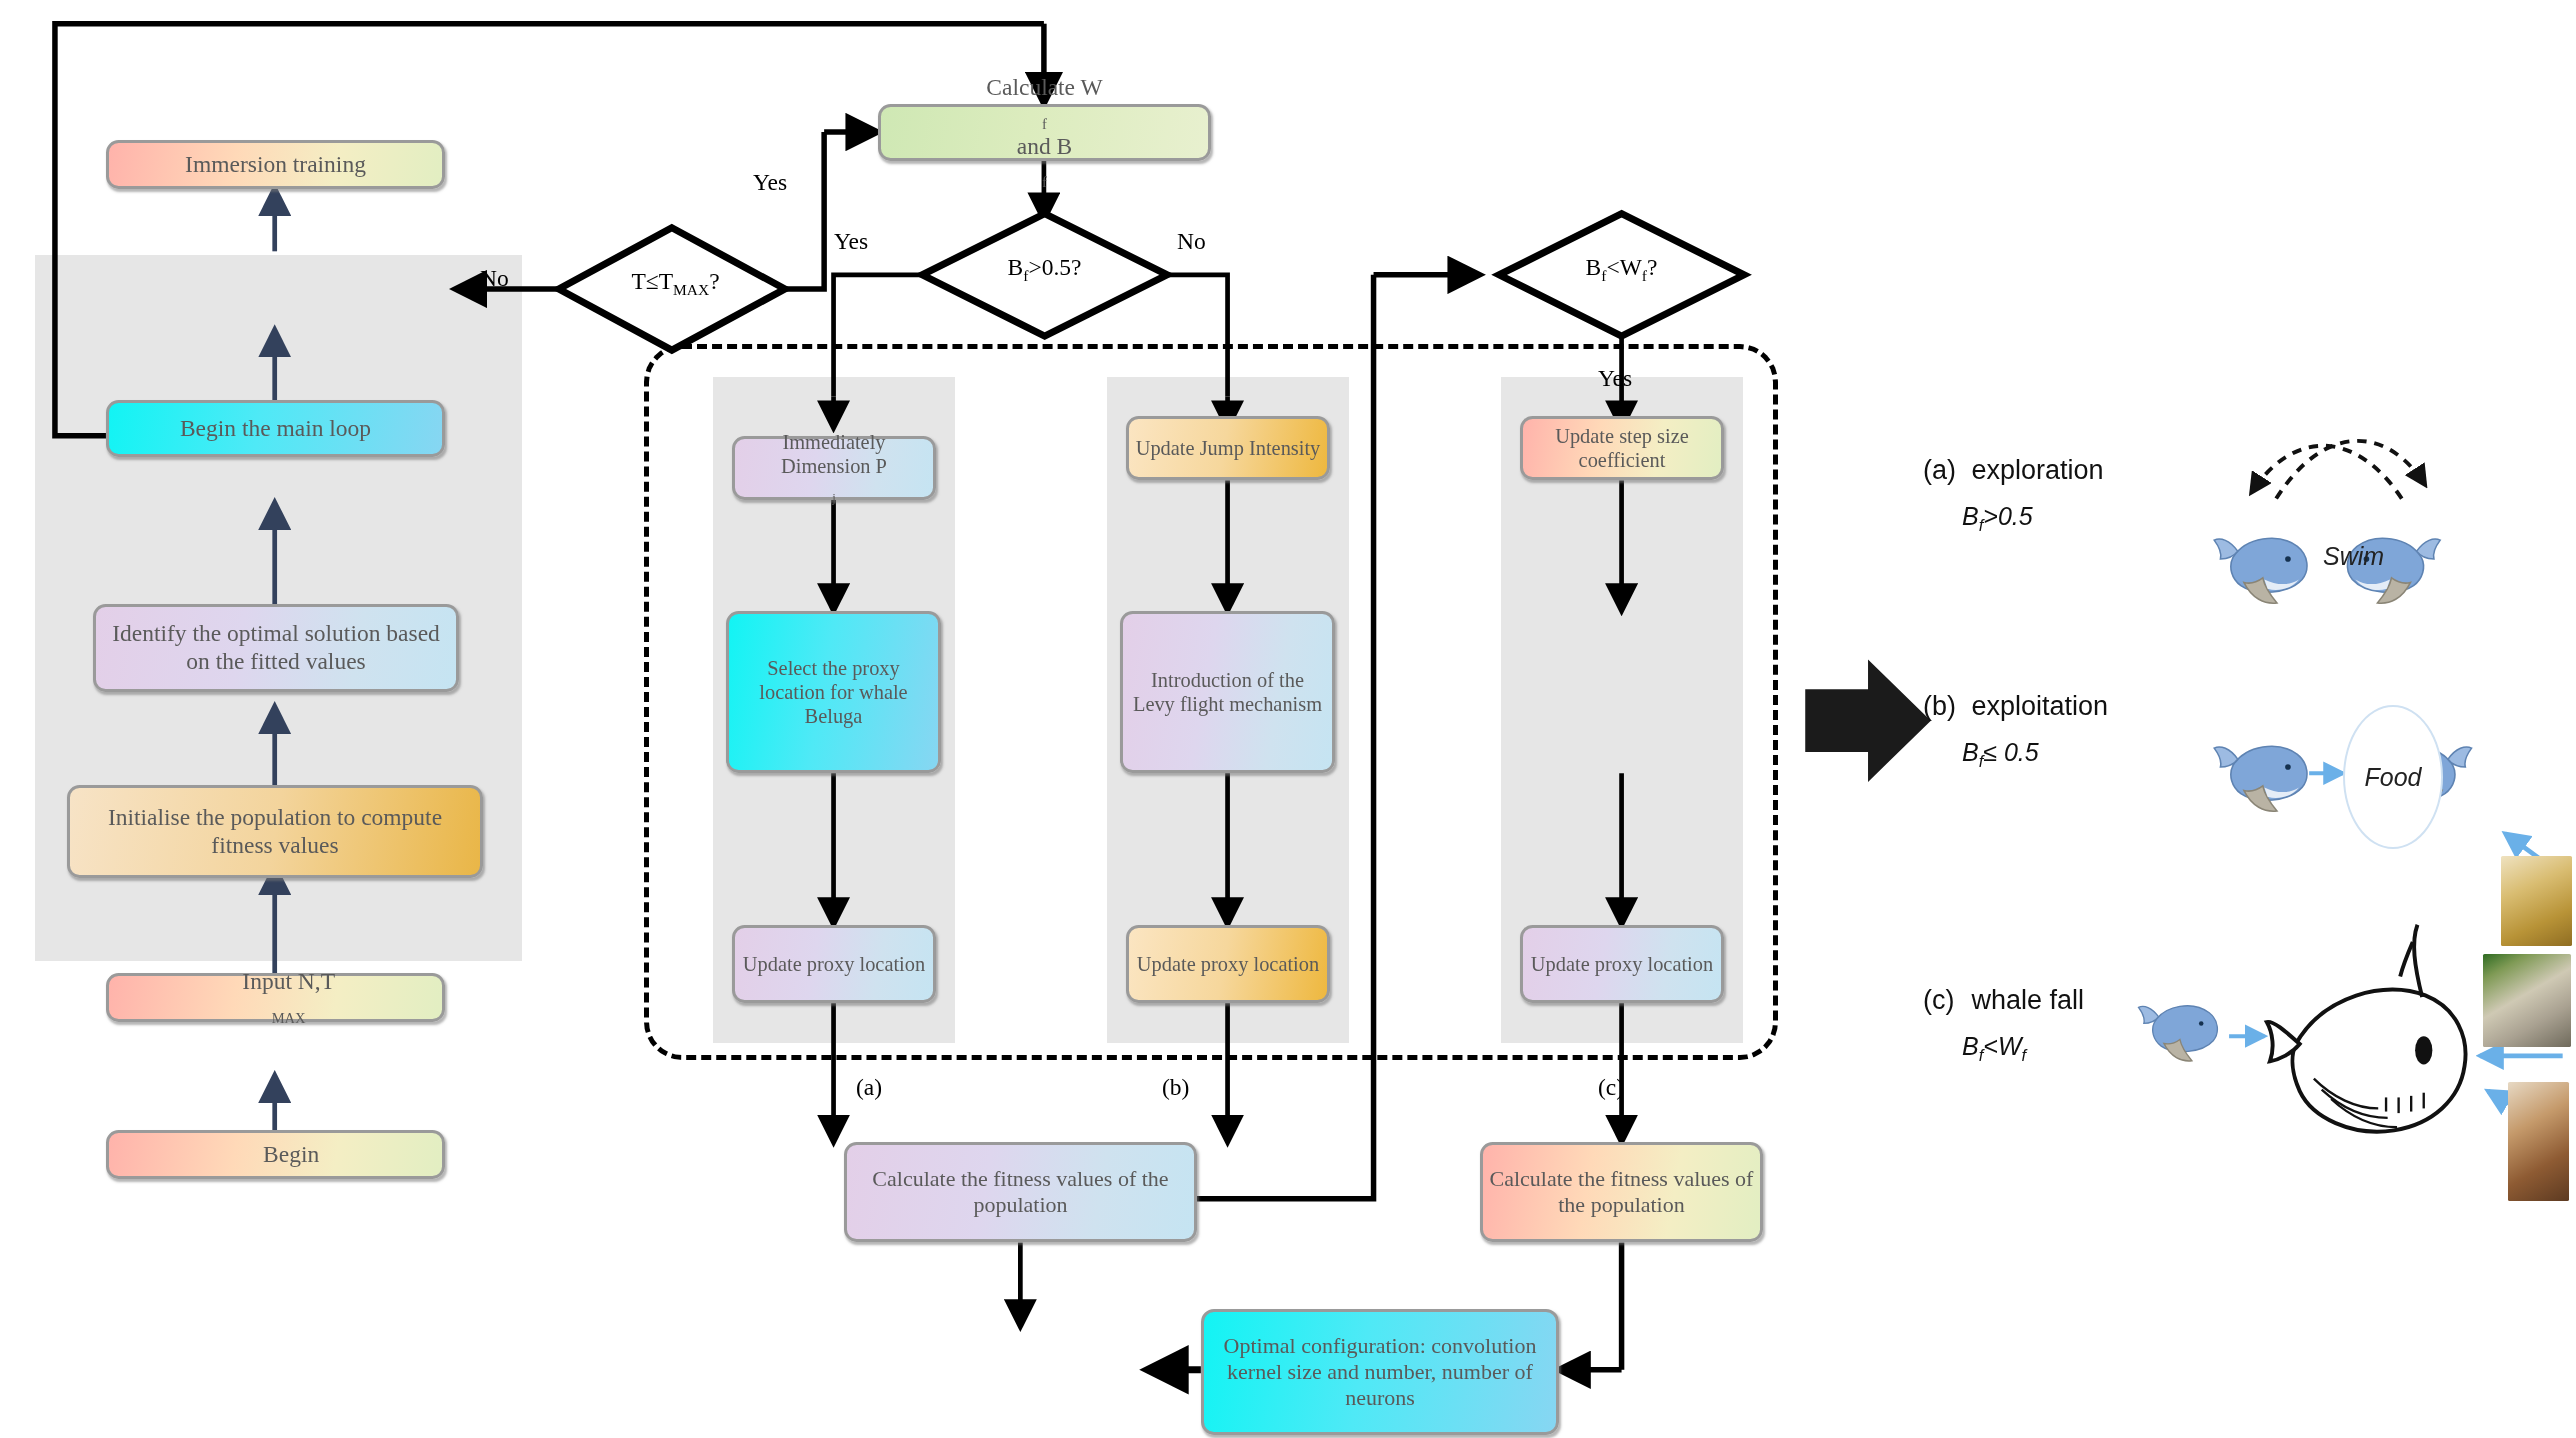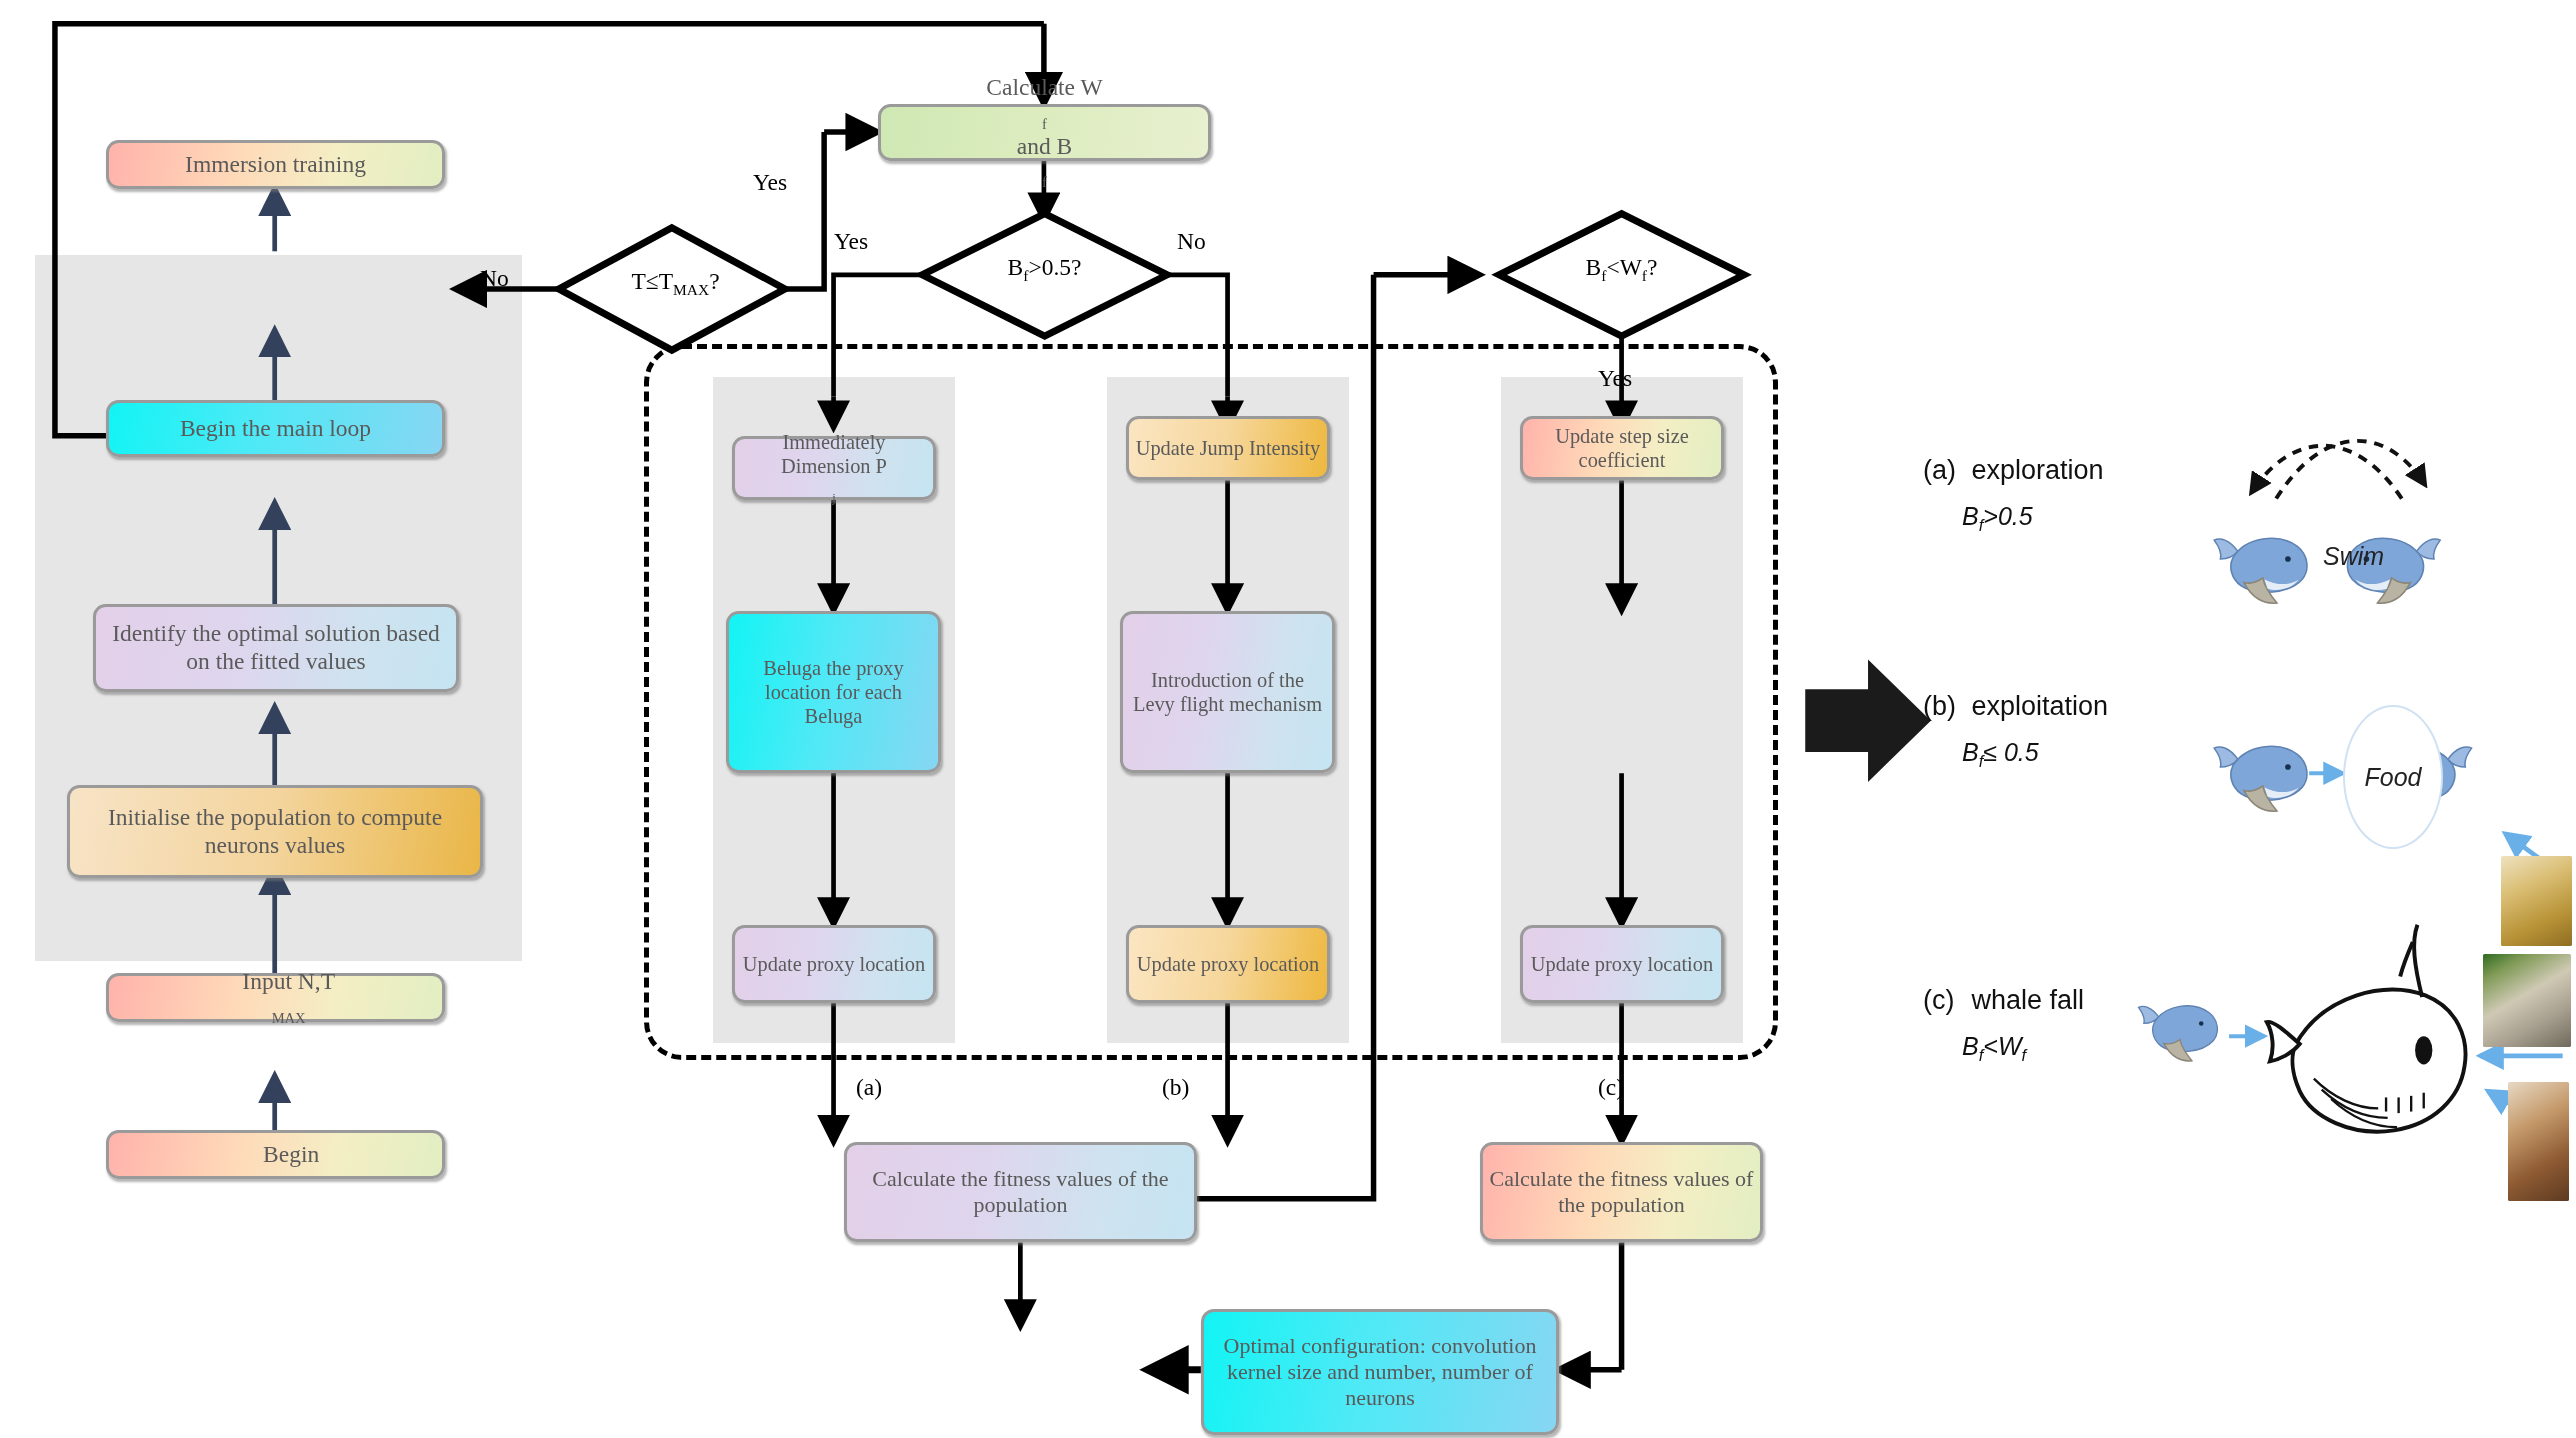--- a/index.html
+++ b/index.html
@@ -231,21 +231,21 @@
 
   <div class="node g-warm" style="left:106px; top:1130px; width:339px; height:49px; font-size:23.5px;padding-left:36px;">
     <span>Begin</span>
   </div>
 
   <div class="node g-warm" style="left:106px; top:973px; width:339px; height:49px; font-size:23.5px;padding-left:31px;">
     <span><span>Input N,T</span><sub style="font-size:.62em">MAX</sub></span>
   </div>
 
   <div class="node g-gold2" style="left:67px; top:785px; width:416px; height:93px; font-size:23.5px;">
-    <span>Initialise the population to compute neurons values</span>
+    <span>Initialise the population to compute fitness values</span>
   </div>
 
   <div class="node g-violet" style="left:93px; top:604px; width:366px; height:88px; font-size:23.5px;">
     <span>Identify the optimal solution based on the fitted values</span>
   </div>
 
   <div class="node g-cyan" style="left:106px; top:400px; width:339px; height:57px; font-size:23.5px;">
     <span>Begin the main loop</span>
   </div>
 
@@ -277,21 +277,21 @@
   <div class="label" style="left:1598px; top:365px; font-size:23.5px;">Yes</div>
 
   <div class="label" style="left:856px; top:1074px; font-size:23.5px;">(a)</div>
   <div class="label" style="left:1162px; top:1074px; font-size:23.5px;">(b)</div>
   <div class="label" style="left:1598px; top:1074px; font-size:23.5px;">(c)</div>
 
   <div class="node g-violet" style="left:732px; top:436px; width:204px; height:64px; font-size:20.4px;justify-content:flex-end;">
     <span><span>Immediately Dimension P</span><sub style="font-size:.62em">j</sub></span>
   </div>
   <div class="node g-cyan" style="left:726px; top:611px; width:215px; height:162px; font-size:20.4px;">
-    <span>Beluga the proxy location for each Beluga</span>
+    <span>Select the proxy location for whale Beluga</span>
   </div>
   <div class="node g-violet" style="left:732px; top:925px; width:204px; height:78px; font-size:20.4px;">
     <span>Update proxy location</span>
   </div>
 
   <div class="node g-gold" style="left:1126px; top:416px; width:204px; height:64px; font-size:20.4px;">
     <span>Update Jump Intensity</span>
   </div>
   <div class="node g-violet" style="left:1120px; top:611px; width:215px; height:162px; font-size:20.4px;">
     <span>Introduction of the Levy flight mechanism</span>

